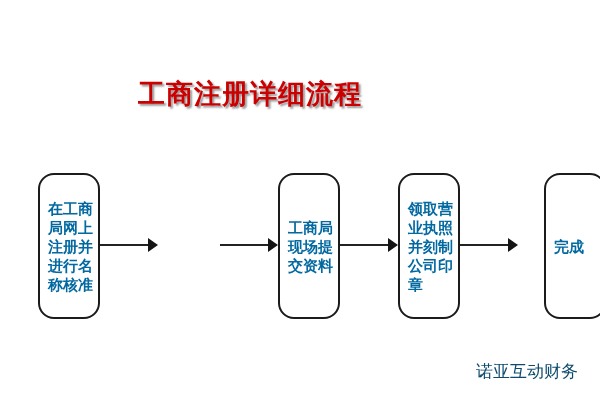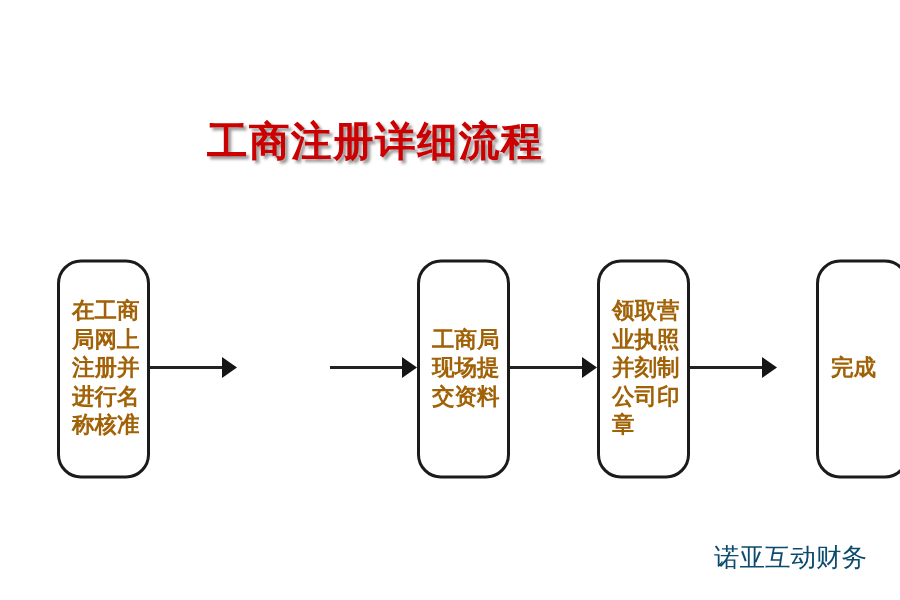--- a/index.html
+++ b/index.html
@@ -1,32 +1,32 @@
 <!DOCTYPE html>
 <html><head>
 <meta charset="utf-8">
 <style>
   html,body{margin:0;padding:0;background:#ffffff;}
   .canvas{
     position:relative;width:600px;height:400px;background:#ffffff;
-    font-family:Liberation Mono, monospace;overflow:hidden;
+    font-family:Liberation Sans, sans-serif;overflow:hidden;
   }
   .title{
     position:absolute;top:76px;left:0;width:500px;text-align:center;
     font-size:27px;font-weight:bold;color:#cc0000;letter-spacing:1px;
     text-shadow:2px 2px 2px rgba(70,70,70,0.55);
   }
   .step{
     position:absolute;top:173px;width:62px;height:146px;box-sizing:border-box;
     border:2px solid #1b1b1b;border-radius:16px;background:#ffffff;
     display:flex;align-items:center;
   }
   .step .label{
     white-space:pre-line;font-size:15px;font-weight:bold;line-height:19px;
-    color:#a16207;padding-left:8px;
+    color:#0369a1;padding-left:8px;
   }
   .s1{left:38px}.s2{left:158px}.s3{left:278px}.s4{left:398px}.s5{left:544px}
   .arrow-line{position:absolute;top:244px;height:2px;background:#222222;}
   .a1{left:100px;width:49px}.a2{left:220px;width:49px}
   .a3{left:340px;width:49px}.a4{left:460px;width:49px}
   .arrow-head{
     position:absolute;top:238px;width:0;height:0;
     border-top:7px solid transparent;border-bottom:7px solid transparent;
     border-left:10px solid #151515;
   }

